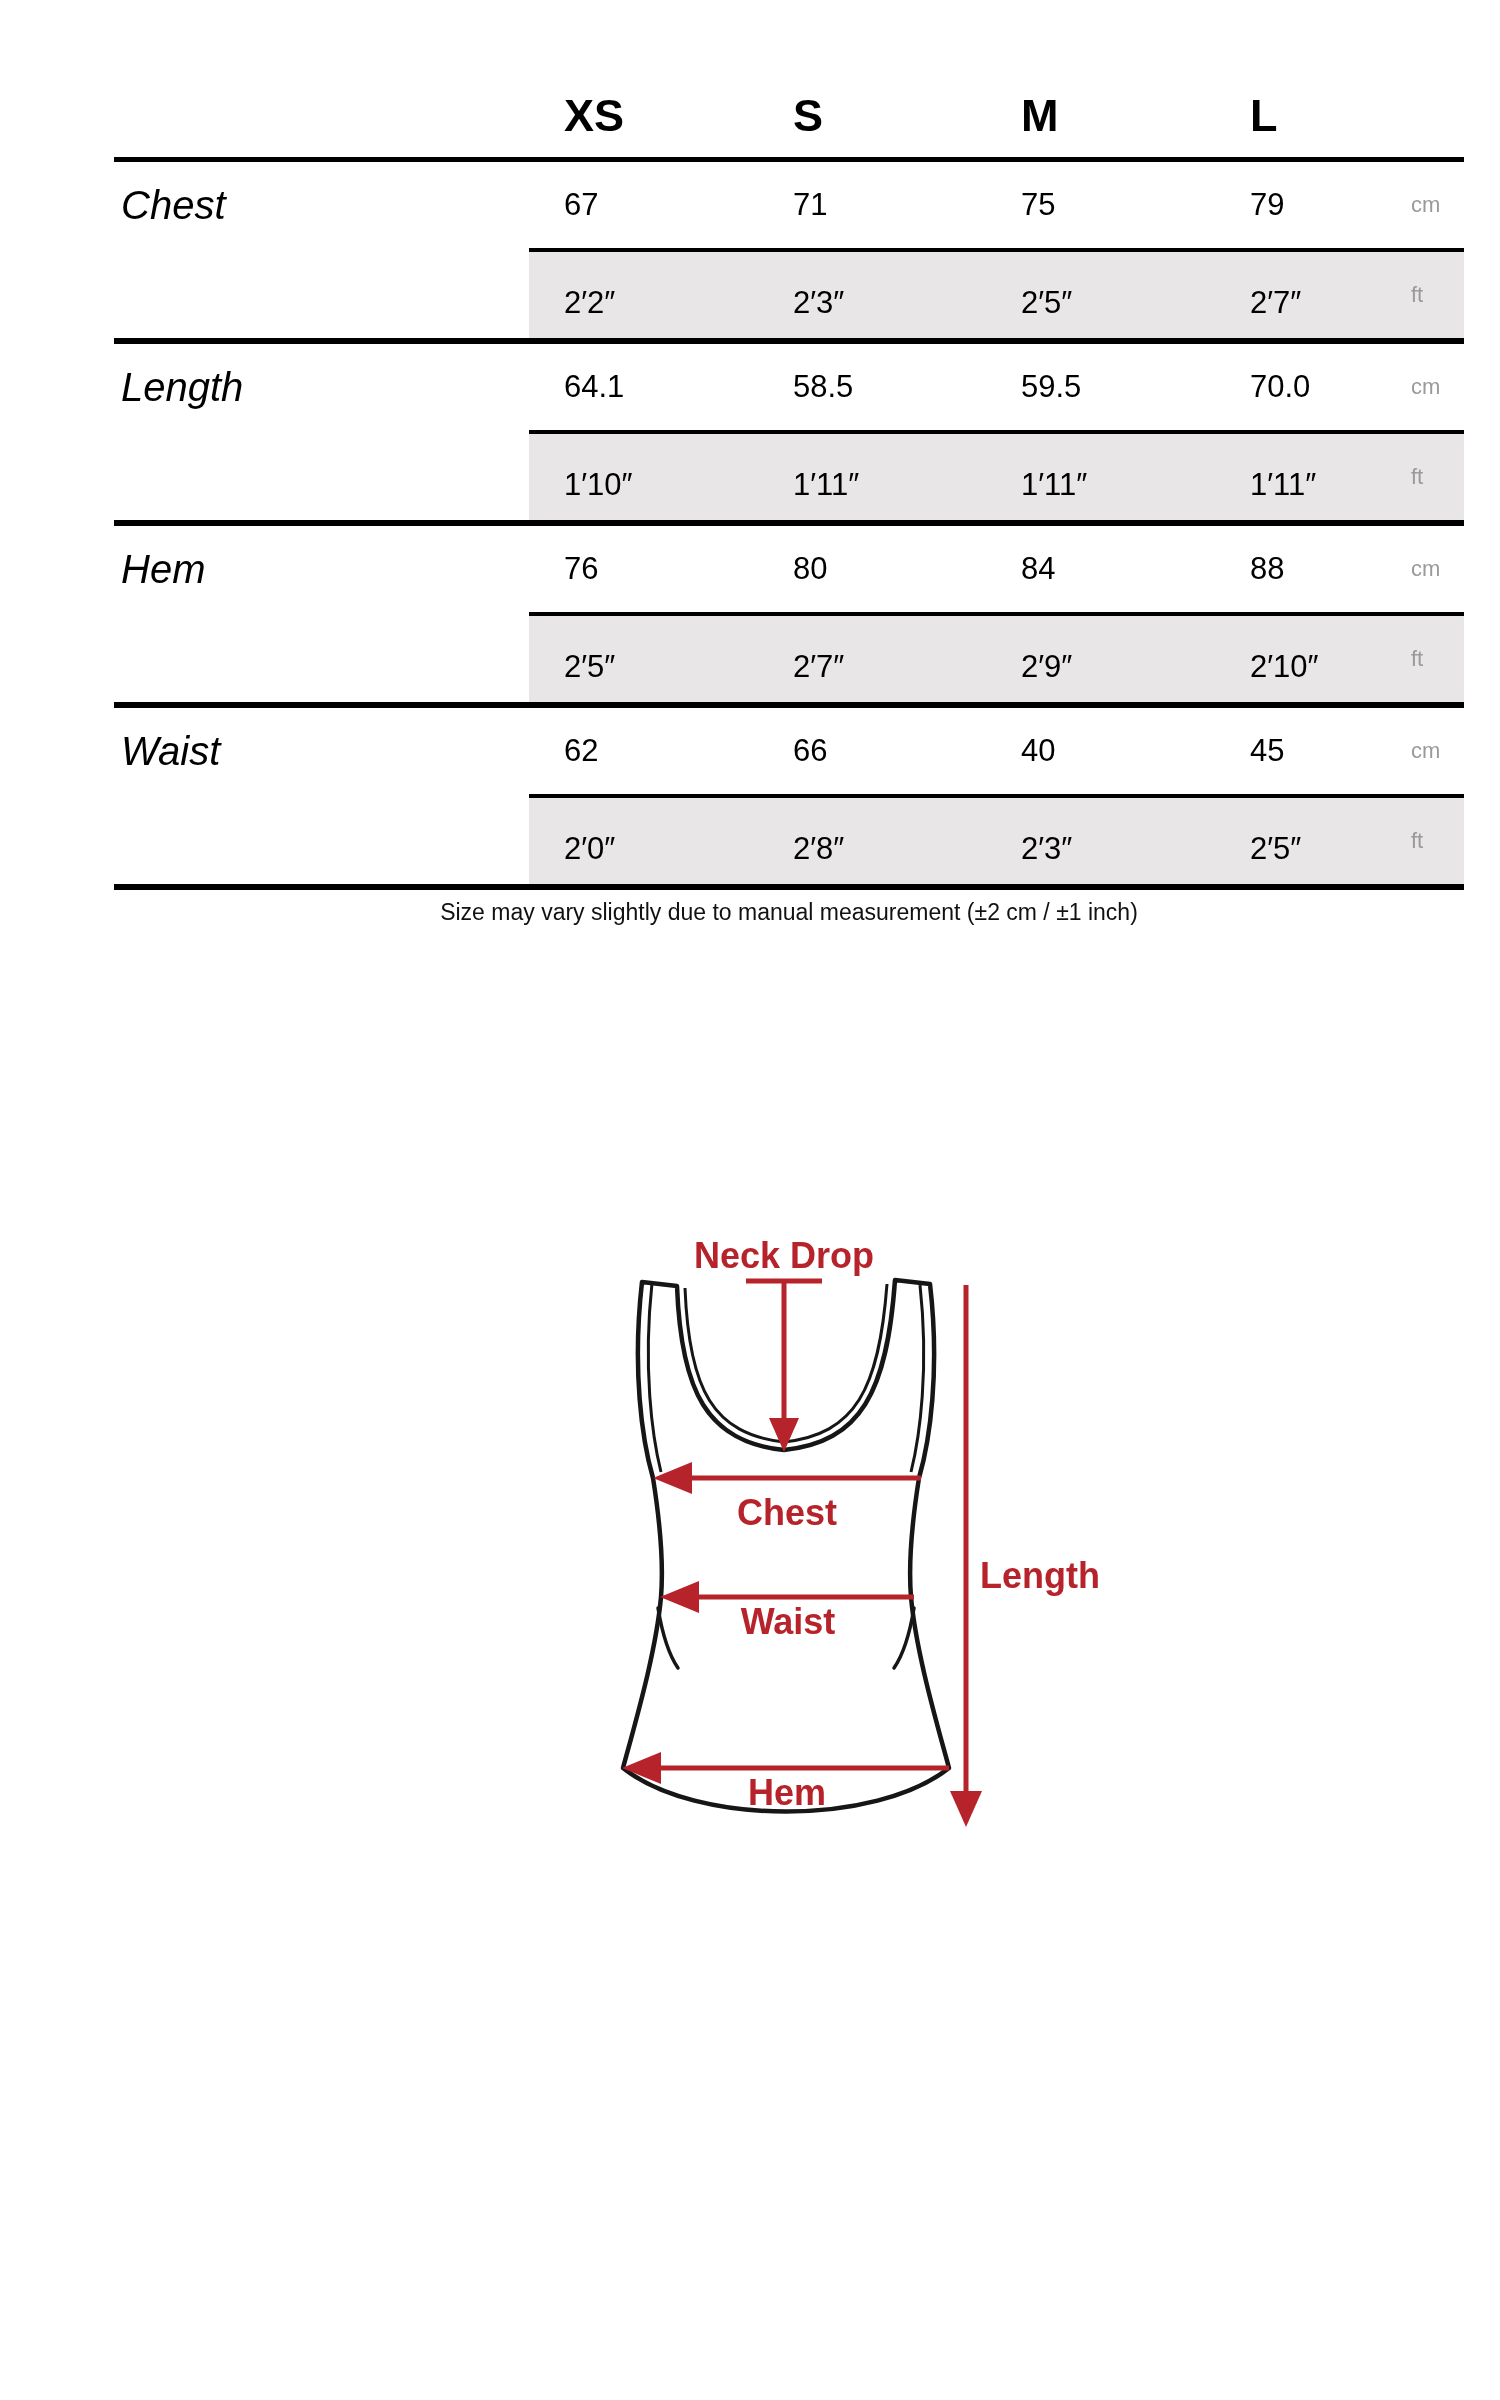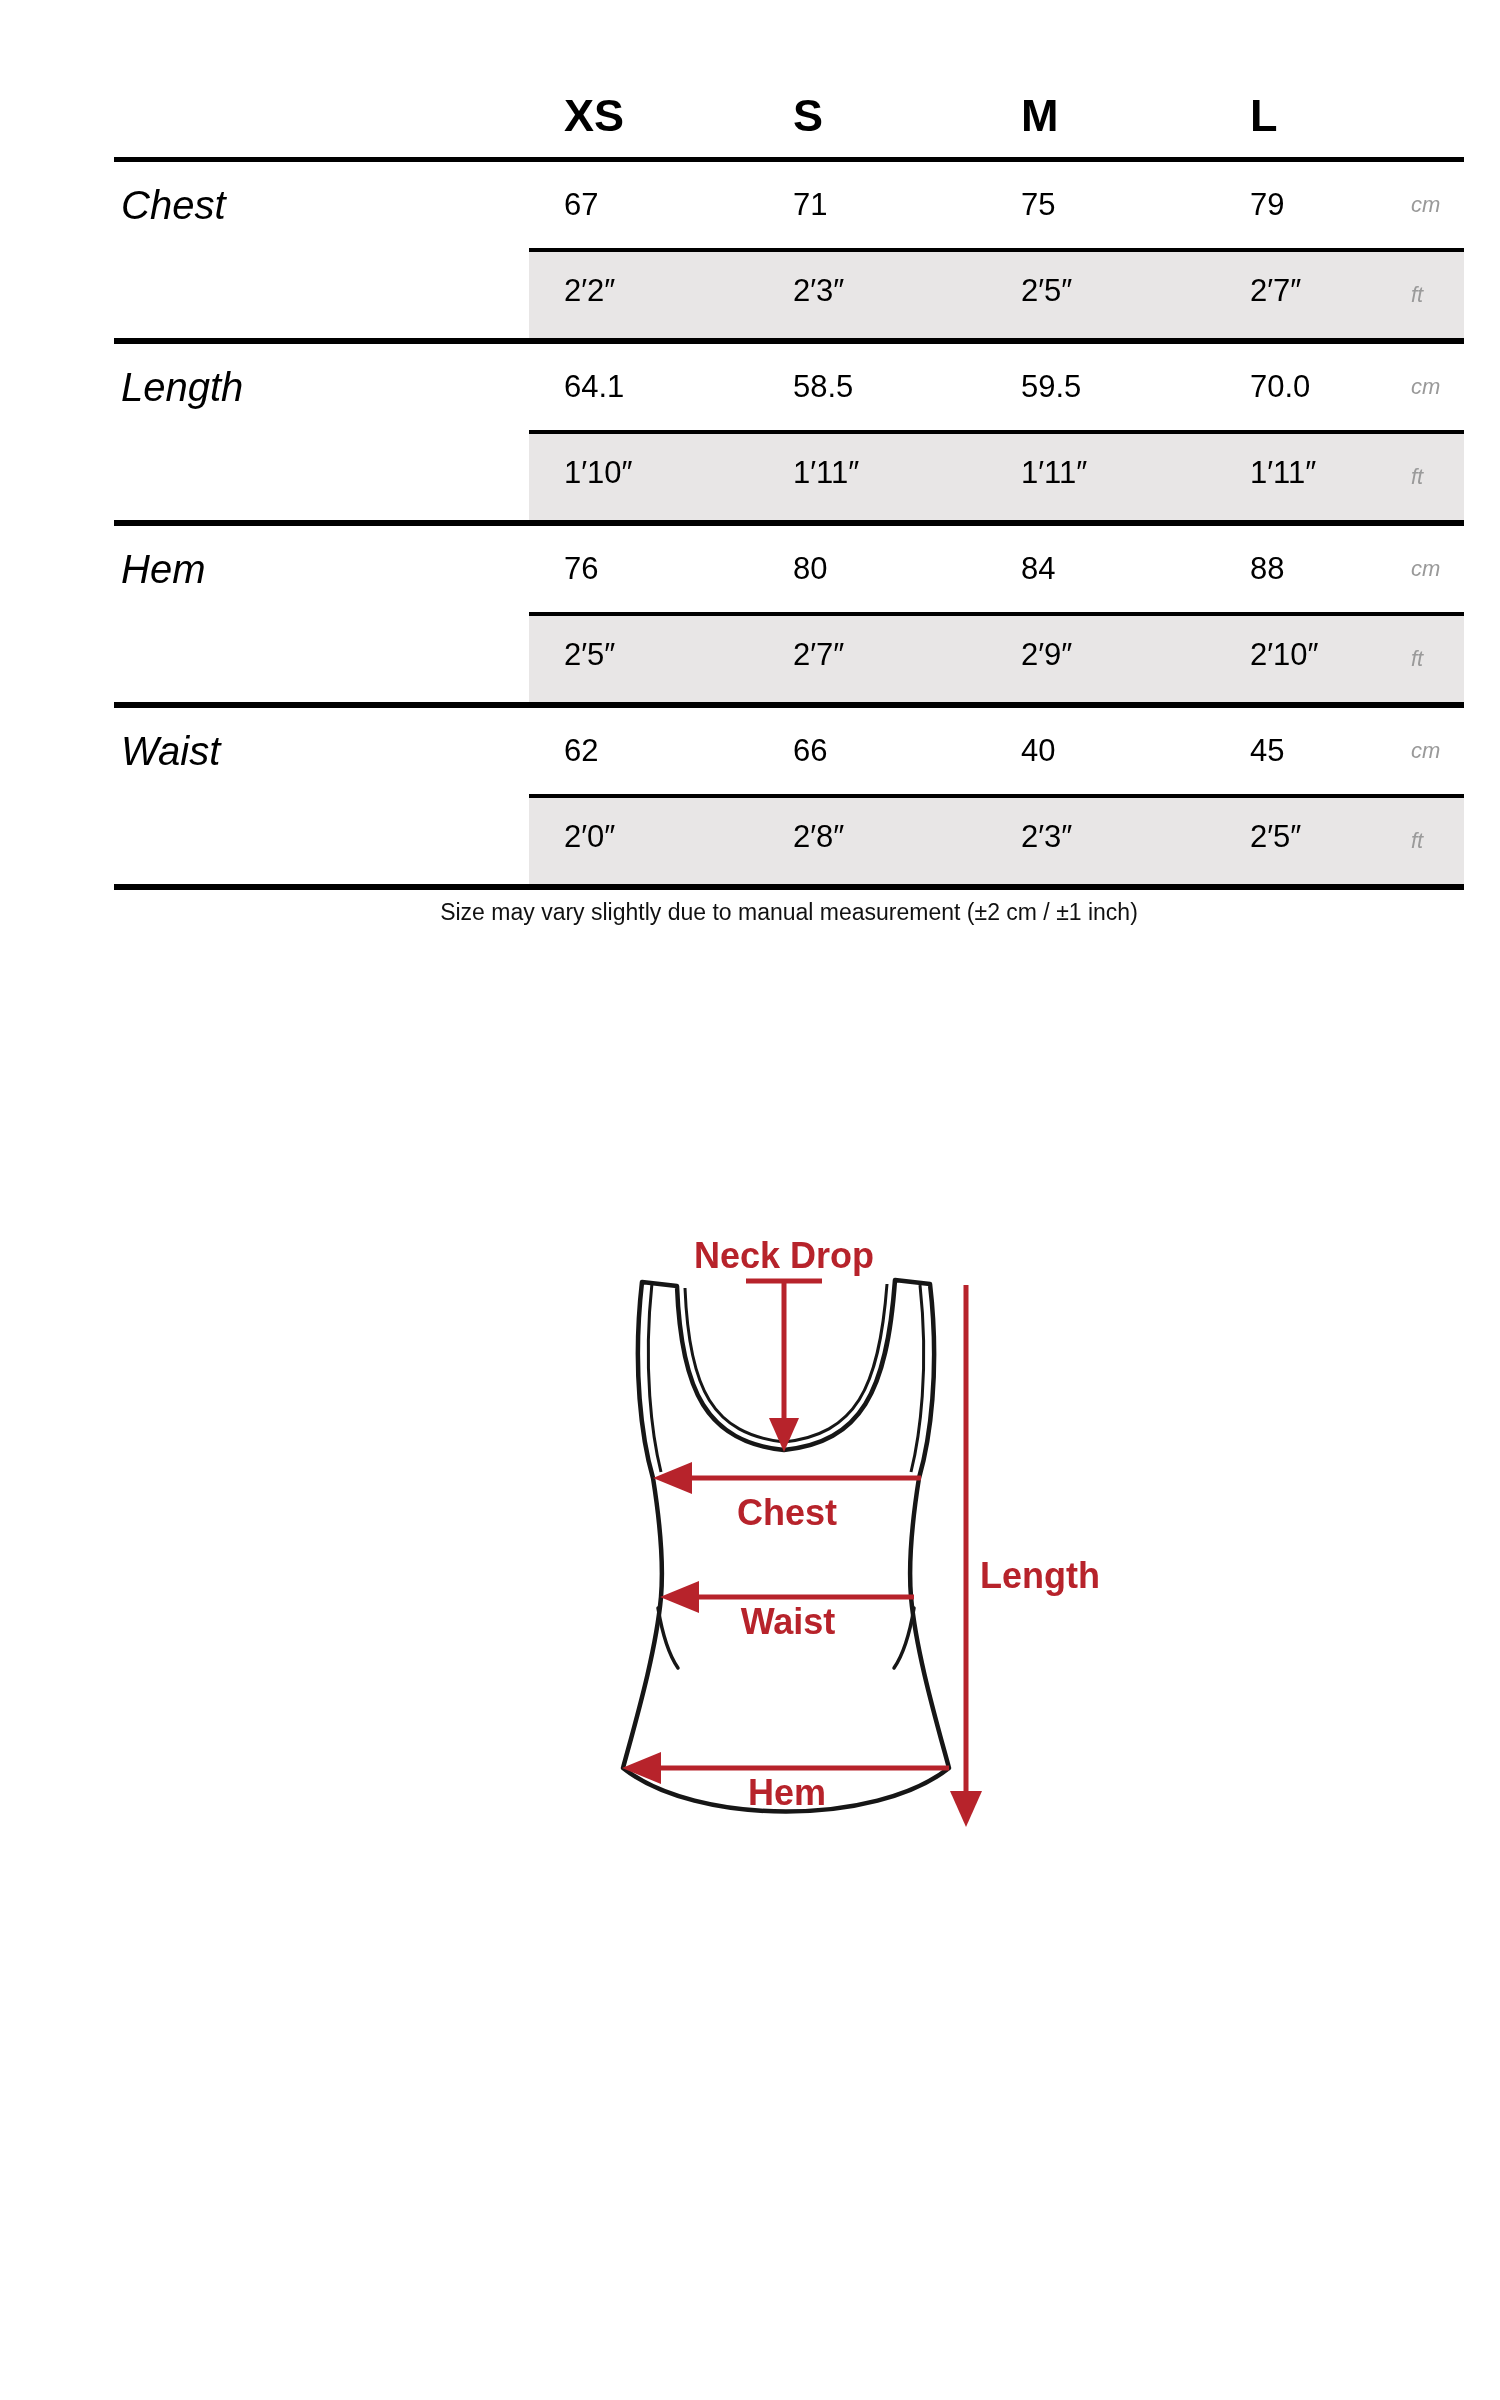--- a/index.html
+++ b/index.html
@@ -13,22 +13,22 @@
           font-weight:bold;font-size:45px;white-space:nowrap;}
   .col-0{left:450px}.col-1{left:679px}.col-2{left:907px}.col-3{left:1136px}
 
   .row{position:relative;height:86px;}
   .row-ft{position:relative;height:90px;}
   .band{position:absolute;left:415px;right:0;top:0;height:86px;
         border-top:4px solid #000;background:#e8e6e6;}
   .rowlabel{position:absolute;left:7px;top:0;font-style:italic;font-size:40px;
             line-height:86px;white-space:nowrap;}
   .val{position:absolute;top:0;font-size:31px;line-height:86px;white-space:nowrap;}
-  .row-ft .val{top:0;}
-  .unit{position:absolute;left:1297px;top:0;font-size:22px;color:#9a9a9a;line-height:86px;font-style:italic;}
+  .row-ft .val{top:12px;}
+  .unit{position:absolute;left:1297px;top:0;font-size:22px;color:#9a9a9a;line-height:86px;}
   .row-ft .unit{top:4px;}
   .sep{height:6px;background:#000;}
 
   .footnote{position:absolute;left:78px;top:899px;width:1350px;text-align:center;
             font-size:23px;color:#111;}
 
   
   .diagram{position:absolute;left:520px;top:1200px;width:620px;height:660px;}
   .diagram svg{display:block;width:620px;height:660px;}
   .ann-text{font-family:"Liberation Sans", sans-serif;font-weight:bold;font-size:36px;}

